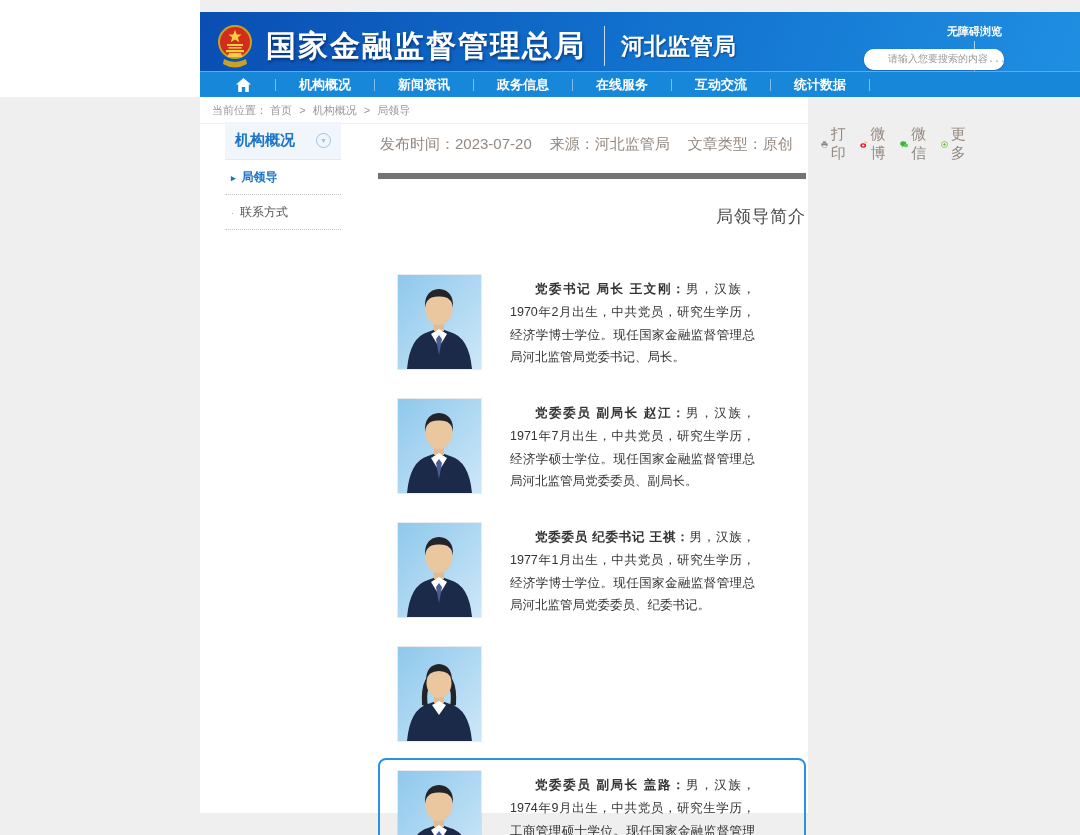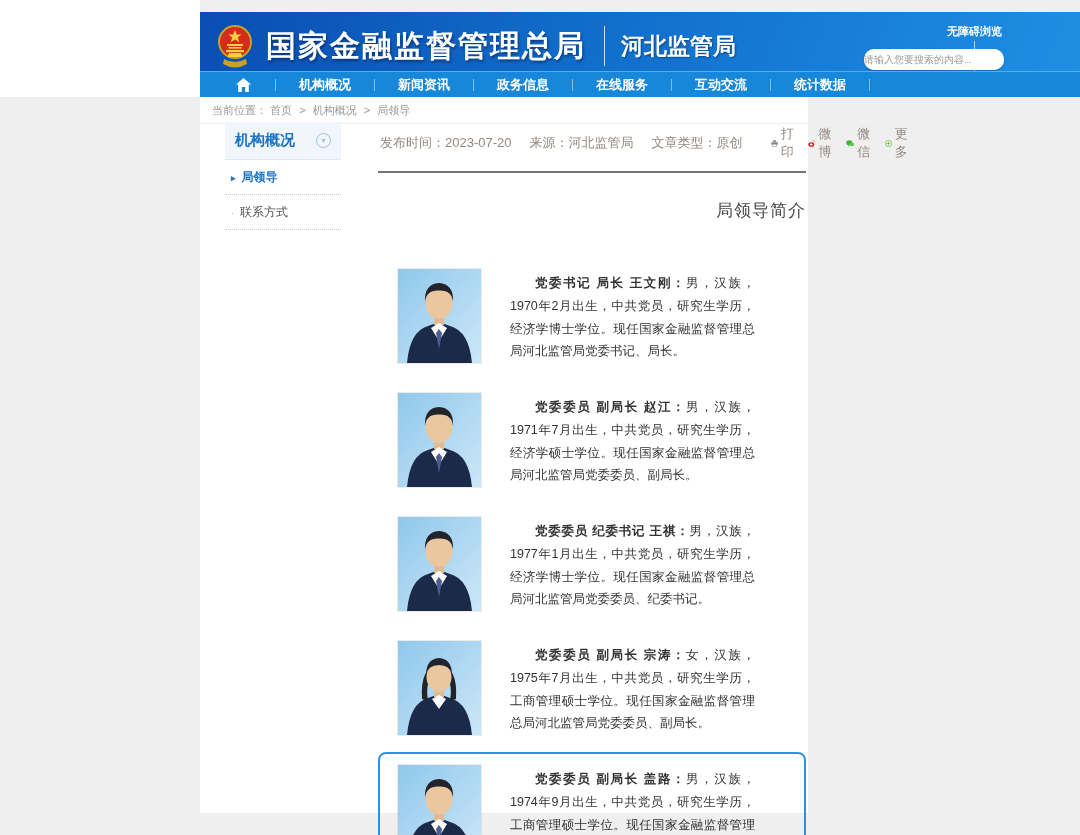--- a/index.html
+++ b/index.html
@@ -28,22 +28,22 @@
   }
   .header-links .hsep { margin:0 10px; color:rgba(255,255,255,.7); font-weight:normal; }
   .header-links a { color:#fff; text-decoration:none; }
   .mail-glyph { font-size:13px; }
   .search-box {
     position:absolute; right:76px; top:37px; width:140px; height:21px;
     display:flex; background:#fff; border-radius:11px; overflow:hidden;
     box-shadow:0 1px 2px rgba(0,0,40,.25);
   }
   .search-box input {
-    flex:1; border:none; outline:none; padding:0 0; font-size:10px; color:#555;
-    font-family:Liberation Serif, serif;
+    flex:1; border:none; outline:none; padding:0 24px; font-size:10px; color:#555;
+    font-family:Liberation Mono, monospace;
   }
   .search-box input::placeholder { color:#9a9a9a; }
   
   .nav {
     position:absolute; left:200px; right:0; top:71px; height:26px;
     background:#1787d9; border-top:1px solid #4fb0ea;
     display:flex; align-items:center; color:#fff;
   }
   .nav-home { display:flex; align-items:center; padding:0 24px 0 36px; cursor:pointer; }
   .nav-item { font-size:13px; font-weight:bold; padding:0 23px; cursor:pointer; white-space:nowrap; }
@@ -73,22 +73,22 @@
   .sidebar-item {
     display:flex; align-items:center; padding:9px 4px 8px 6px; font-size:12px;
     border-bottom:1px dotted #c9c9c9; cursor:pointer; color:#555;
   }
   .sidebar-item .bullet { font-size:9px; margin-right:6px; color:#aaa; }
   .sidebar-item.active { color:#1b74c5; font-weight:bold; }
   .sidebar-item.active .bullet { color:#1b74c5; }
   
   .article { position:absolute; left:178px; top:20px; width:428px; }
   .meta-row {
-    display:flex; align-items:center; font-size:13px; color:#938980;
-    padding:8px 2px 10px 2px; border-bottom:2px solid #737373;
+    display:flex; align-items:center; font-size:15px; color:#938980;
+    padding:8px 2px 10px 2px; border-bottom:6px solid #737373;
   }
   .meta-field { margin-right:18px; white-space:nowrap; }
   .share-group { margin-left:auto; display:flex; align-items:center;font-family:Liberation Mono, monospace; }
   .share-item { display:flex; align-items:center; margin-left:10px; cursor:pointer; color:#938980; }
   .share-item svg { margin-right:3px; }
   .page-title { text-align:right; font-size:17px; color:#4a4a4a; font-weight:500; margin:26px 0 34px 0; letter-spacing:1px; }
   .leaders { }
   .leader-row {
     display:flex; gap:29px; padding:11px 18px; margin-bottom:4px;
     border:2px solid transparent;
@@ -313,21 +313,20 @@
               </defs>
         <rect width="83" height="94" fill="url(#pbgf)"></rect>
         <path d="M9,94 Q12,62 30,57 L41,53 L52,57 Q71,62 74,94 Z" fill="#1c2a4a"></path>
         <path d="M24,58 Q22,25 41,24 Q60,25 58,58 L52,60 Q56,35 41,34 Q26,35 30,60 Z" fill="#23232a"></path>
         <rect x="36" y="44" width="10" height="12" fill="#e3bb92"></rect>
         <ellipse cx="41" cy="36" rx="12.5" ry="15" fill="#eac79e"></ellipse>
         <path d="M28,34 Q28,18 41,17 Q54,18 54,34 Q52,24 41,24 Q30,24 28,34" fill="#23232a"></path>
         <polygon points="41,54 34,58 41,68 48,58" fill="#ffffff"></polygon>
       </svg>
     </div>
-    <p class="leader-text"><b class="leader-title">党委委员 副局长 宗涛：</b><span class="leader-rest">女，汉族，1975年7月出生，中共党员，研究生学历，工商管理硕士学位。现任国家金融监督管理总局河北监管局党委委员、副局长。</span></p>
   </div>
 
   <div class="leader-row highlighted">
     <div class="leader-photo">
       <svg class="portrait male" viewBox="0 0 83 94">
         <defs>
                 <linearGradient id="pbg" x1="0" y1="0" x2="1" y2="1">
           <stop offset="0" stop-color="#8fc8ec"></stop>
                   <stop offset="1" stop-color="#cde7f8"></stop>
         </linearGradient>

